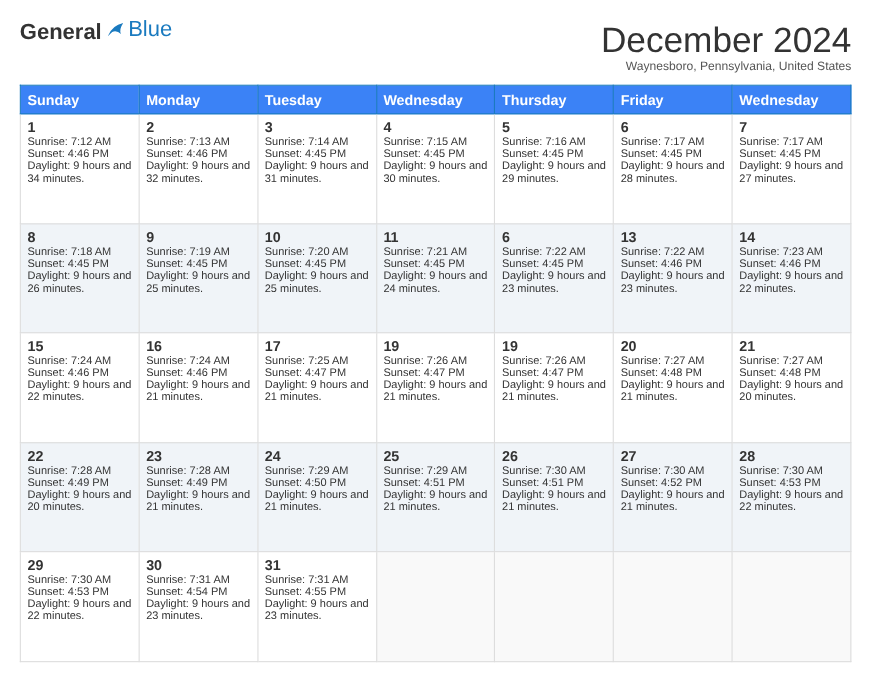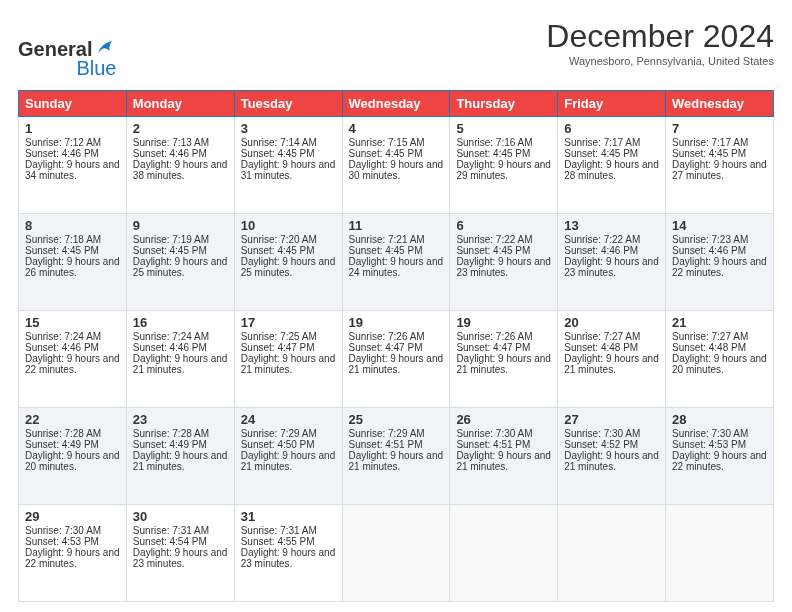--- a/index.html
+++ b/index.html
@@ -18,23 +18,22 @@
       flex-direction: column;
     }
     .header {
       display: flex;
       justify-content: space-between;
       align-items: flex-start;
       margin-bottom: 10px;
     }
     .logo {
       display: flex;
-      flex-direction: column;
-      align-items: flex-end;
-      margin-top: 20px;
+      flex-direction: row;
+      align-items: center;
     }
     .logo-row {
       display: flex;
       align-items: center;
     }
     .title-block {
       text-align: right;
     }
     .month-title {
       font-size: 32px;
@@ -45,21 +44,21 @@
       font-size: 11px;
       color: #555;
     }
     .calendar {
       flex: 1;
       border-collapse: collapse;
       width: 100%;
       table-layout: fixed;
     }
     .calendar th {
-      background: #ef4444;
+      background: #3b82f6;
       color: #fff;
       text-align: left;
       padding: 5px 6px;
       font-size: 13px;
       font-weight: bold;
       border: 1px solid #1a7abf;
     }
     .calendar td {
       vertical-align: top;
       padding: 4px 6px;
@@ -124,21 +123,21 @@
           <td>
         <span class="day-num">1</span>
         <span>Sunrise: 7:12 AM</span><br>
         <span>Sunset: 4:46 PM</span><br>
         <span>Daylight: 9 hours and 34 minutes.</span>
       </td>
           <td>
         <span class="day-num">2</span>
         <span>Sunrise: 7:13 AM</span><br>
         <span>Sunset: 4:46 PM</span><br>
-        <span>Daylight: 9 hours and 38 minutes.</span>
+        <span>Daylight: 9 hours and 32 minutes.</span>
       </td>
           <td>
         <span class="day-num">3</span>
         <span>Sunrise: 7:14 AM</span><br>
         <span>Sunset: 4:45 PM</span><br>
         <span>Daylight: 9 hours and 31 minutes.</span>
       </td>
           <td>
         <span class="day-num">4</span>
         <span>Sunrise: 7:15 AM</span><br>

